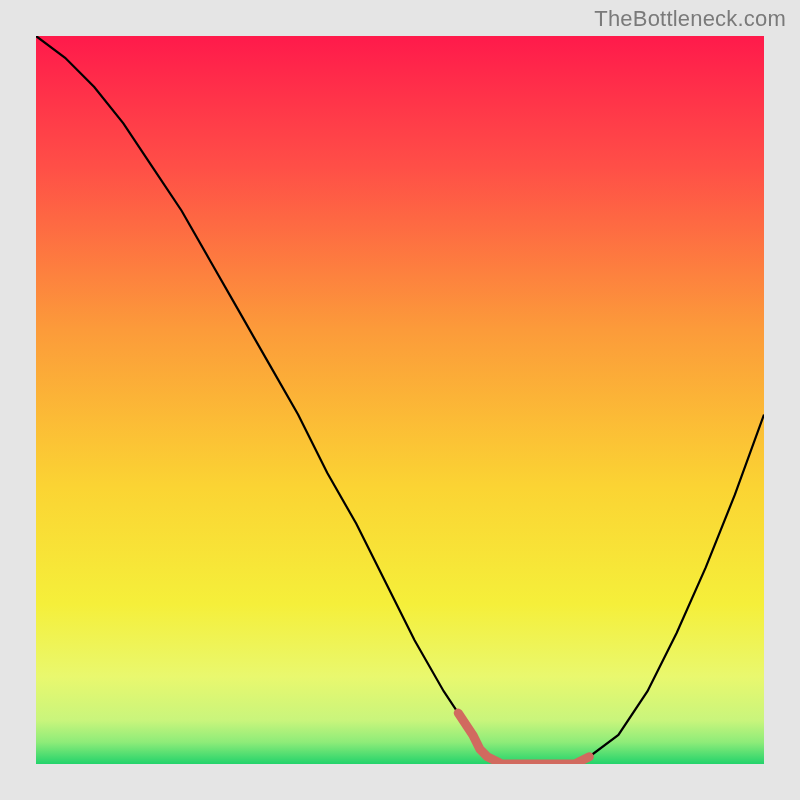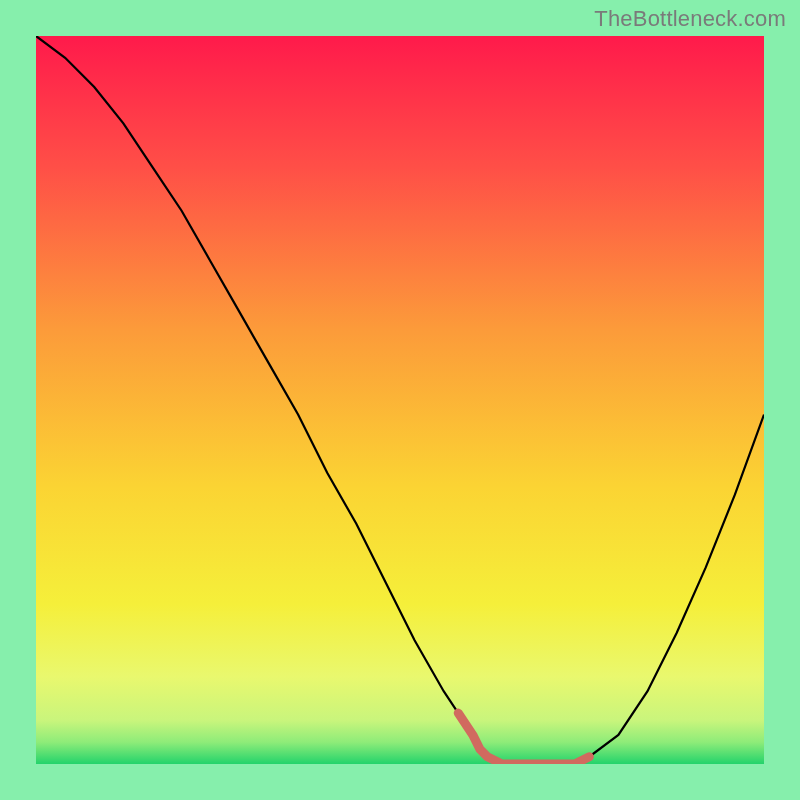--- a/index.html
+++ b/index.html
@@ -10,21 +10,21 @@
     background: #000;
     overflow: hidden;
     font-family: Arial, Helvetica, sans-serif;
   }
   .frame {
     position: absolute;
     left: 0;
     top: 0;
     width: 800px;
     height: 800px;
-    background: #86efac;
+    background: #e5e5e5;
   }
   .watermark {
     position: absolute;
     top: 6px;
     right: 14px;
     color: #7a7a7a;
     font-size: 22px;
     font-weight: 400;
     letter-spacing: 0.2px;
   }

